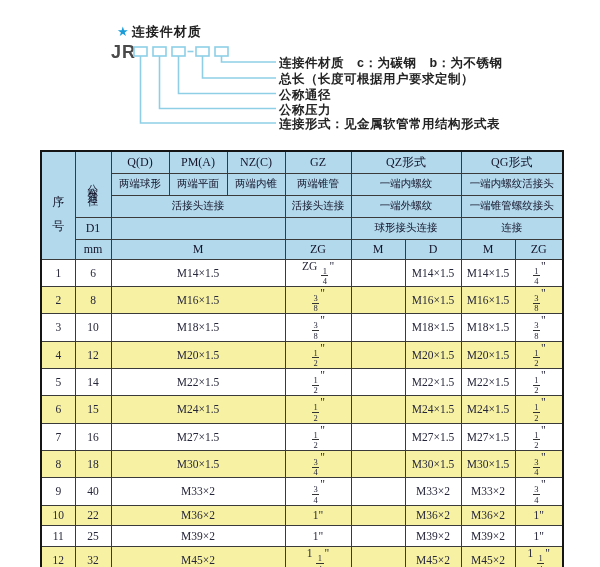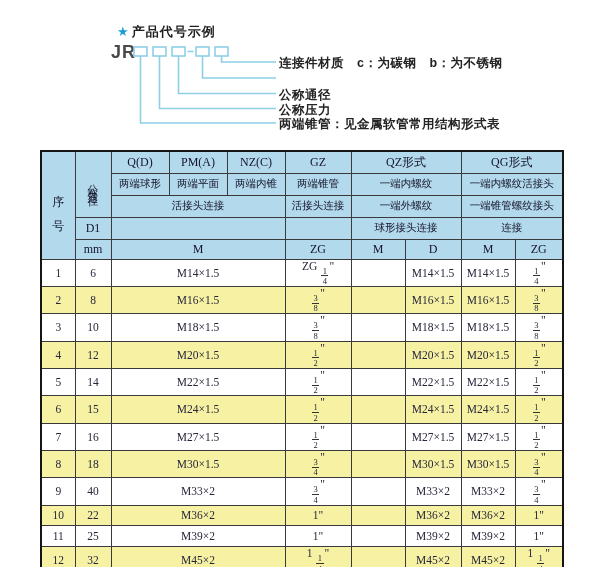--- a/index.html
+++ b/index.html
@@ -59,44 +59,45 @@
   .frac{display:inline-flex;flex-direction:column;align-items:center;vertical-align:-4px;line-height:1.05;font-size:8.5px;margin:0 1px;font-family:"Liberation Serif",serif;}
   .fn{border-bottom:1px solid #333;padding:0 1.5px;}
   .fd{padding-top:0.5px;}
 </style>
 </head>
 <body>
 
 <div class="page">
 
   <div class="diagram-title">
-    <span class="star">★</span><span>产品代号示例</span>
+    <span class="star">★</span><span>连接件材质</span>
   </div>
   <div class="code-prefix">JR</div>
 
   <svg class="connectors" width="600" height="145" viewBox="0 0 600 145">
     <g fill="none" stroke="#8ecfe6" stroke-width="1.6">
       <rect x="134" y="47" width="13" height="9"></rect>
       <rect x="153" y="47" width="13" height="9"></rect>
       <rect x="172" y="47" width="13" height="9"></rect>
       <line x1="187.5" y1="51.5" x2="193.5" y2="51.5"></line>
       <rect x="196" y="47" width="13" height="9"></rect>
       <rect x="215" y="47" width="13" height="9"></rect>
       <polyline points="221.5,56 221.5,62 276,62"></polyline>
       <polyline points="202.5,56 202.5,78 276,78"></polyline>
       <polyline points="178.5,56 178.5,93.5 276,93.5"></polyline>
       <polyline points="159.5,56 159.5,108.5 276,108.5"></polyline>
       <polyline points="140.5,56 140.5,123 276,123"></polyline>
     </g>
   </svg>
 
   <div class="dlabel" style="top:55px">连接件材质　c：为碳钢　b：为不锈钢</div>
+  <div class="dlabel" style="top:71px">总长（长度可根据用户要求定制）</div>
   <div class="dlabel" style="top:86.5px">公称通径</div>
   <div class="dlabel" style="top:101.5px">公称压力</div>
-  <div class="dlabel" style="top:116px">两端锥管：见金属软管常用结构形式表</div>
+  <div class="dlabel" style="top:116px">连接形式：见金属软管常用结构形式表</div>
 
 
   <table class="ref">
     <colgroup>
       <col style="width:34px">
         <col style="width:36px">
       <col style="width:58px">
         <col style="width:58px">
         <col style="width:58px">
       <col style="width:66px">

